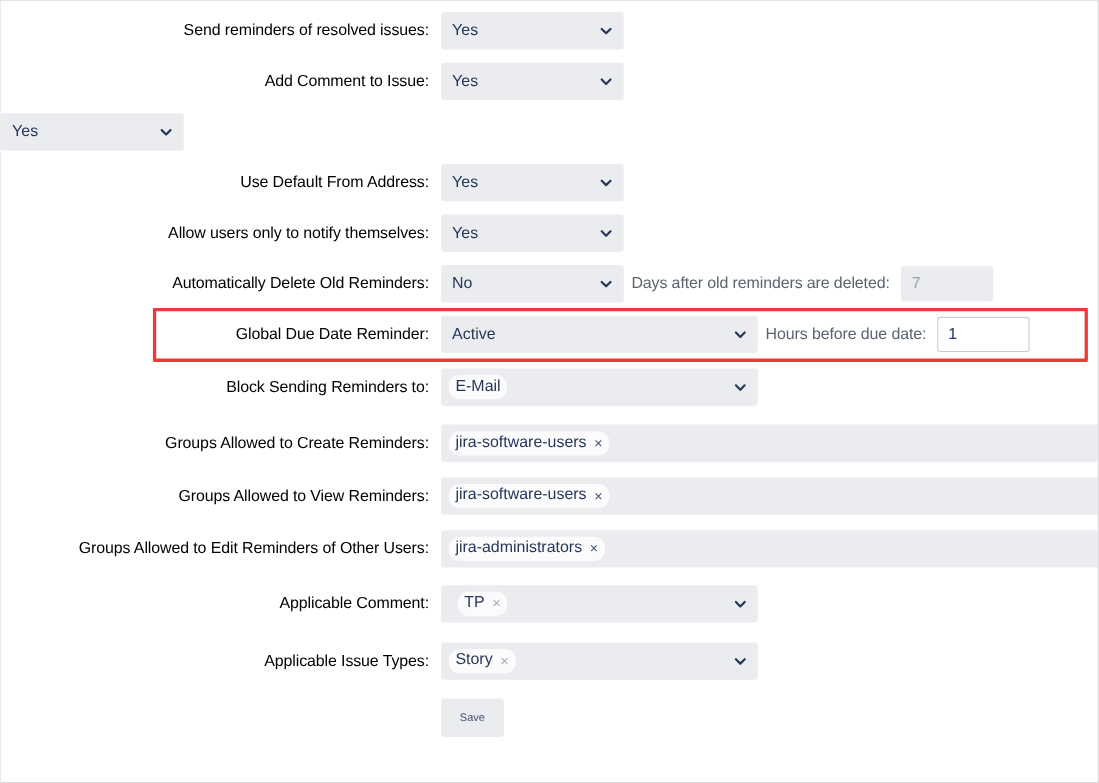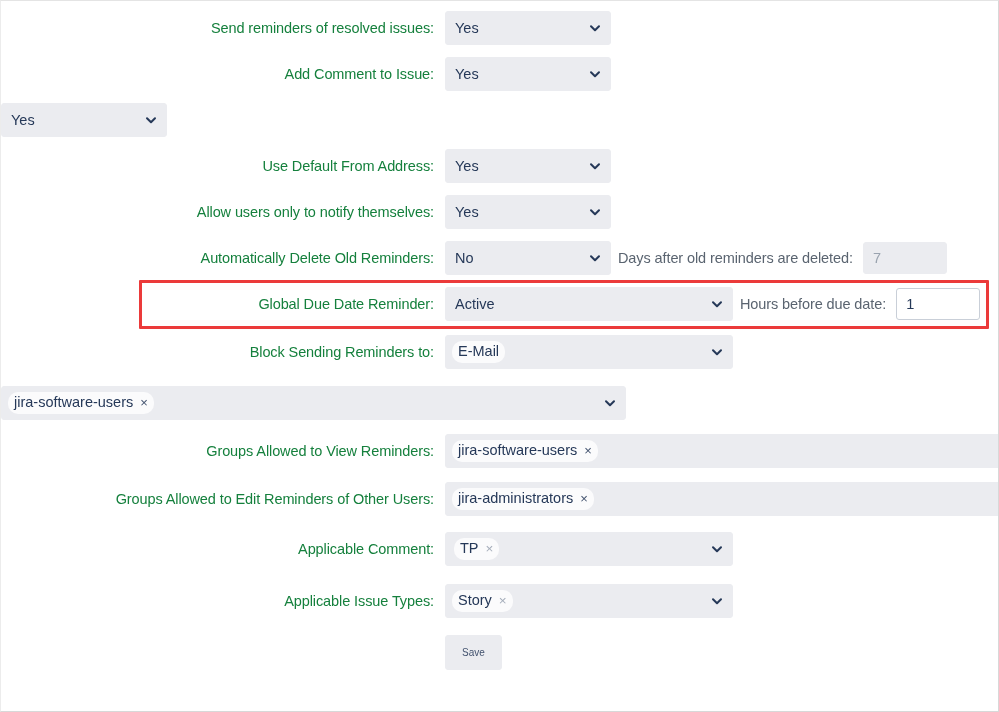--- a/index.html
+++ b/index.html
@@ -35,25 +35,25 @@
 
   
   .row {
     position: absolute;
     left: 0;
     height: 34px;
     display: flex;
     align-items: center;
   }
   .lbl {
-    width: 444px;
+    width: 400px;
     text-align: right;
     padding-right: 11px;
     font-size: 14.5px;
-    color: #15803d;
+    color: #000000;
     letter-spacing: -0.1px;
     white-space: nowrap;
     font-weight: 400;
   }
 
   
   .sel {
     position: relative;
     height: 34px;
     background: #ebecf0;
@@ -259,20 +259,21 @@
         </span>
         <span class="chev">
           <svg width="12" height="12" viewBox="0 0 12 12">
               <path d="M2 4.3 L6 8.3 L10 4.3" fill="none" stroke="#253858" stroke-width="2" stroke-linecap="round" stroke-linejoin="round"></path>
             </svg>
         </span>
       </div>
     </div>
 
     <div class="row" style="top:385px">
+      <div class="lbl">Groups Allowed to Create Reminders:</div>
       <div class="sel w-lg" style="padding-left:6px">
         <span class="tag">
           <span>jira-software-users</span>
           <span class="tagx">×</span>
         </span>
         <span class="chev">
           <svg width="12" height="12" viewBox="0 0 12 12">
               <path d="M2 4.3 L6 8.3 L10 4.3" fill="none" stroke="#253858" stroke-width="2" stroke-linecap="round" stroke-linejoin="round"></path>
             </svg>
         </span>
@@ -304,21 +305,21 @@
         <span class="chev">
           <svg width="12" height="12" viewBox="0 0 12 12">
               <path d="M2 4.3 L6 8.3 L10 4.3" fill="none" stroke="#253858" stroke-width="2" stroke-linecap="round" stroke-linejoin="round"></path>
             </svg>
         </span>
       </div>
     </div>
 
     <div class="row" style="top:531px">
       <div class="lbl">Applicable Comment:</div>
-      <div class="sel w-md" style="padding-left:8px">
+      <div class="sel w-md" style="padding-left:14px">
         <span class="tag light-x">
           <span>TP</span>
           <span class="tagx">×</span>
         </span>
         <span class="chev">
           <svg width="12" height="12" viewBox="0 0 12 12">
               <path d="M2 4.3 L6 8.3 L10 4.3" fill="none" stroke="#253858" stroke-width="2" stroke-linecap="round" stroke-linejoin="round"></path>
             </svg>
         </span>
       </div>

